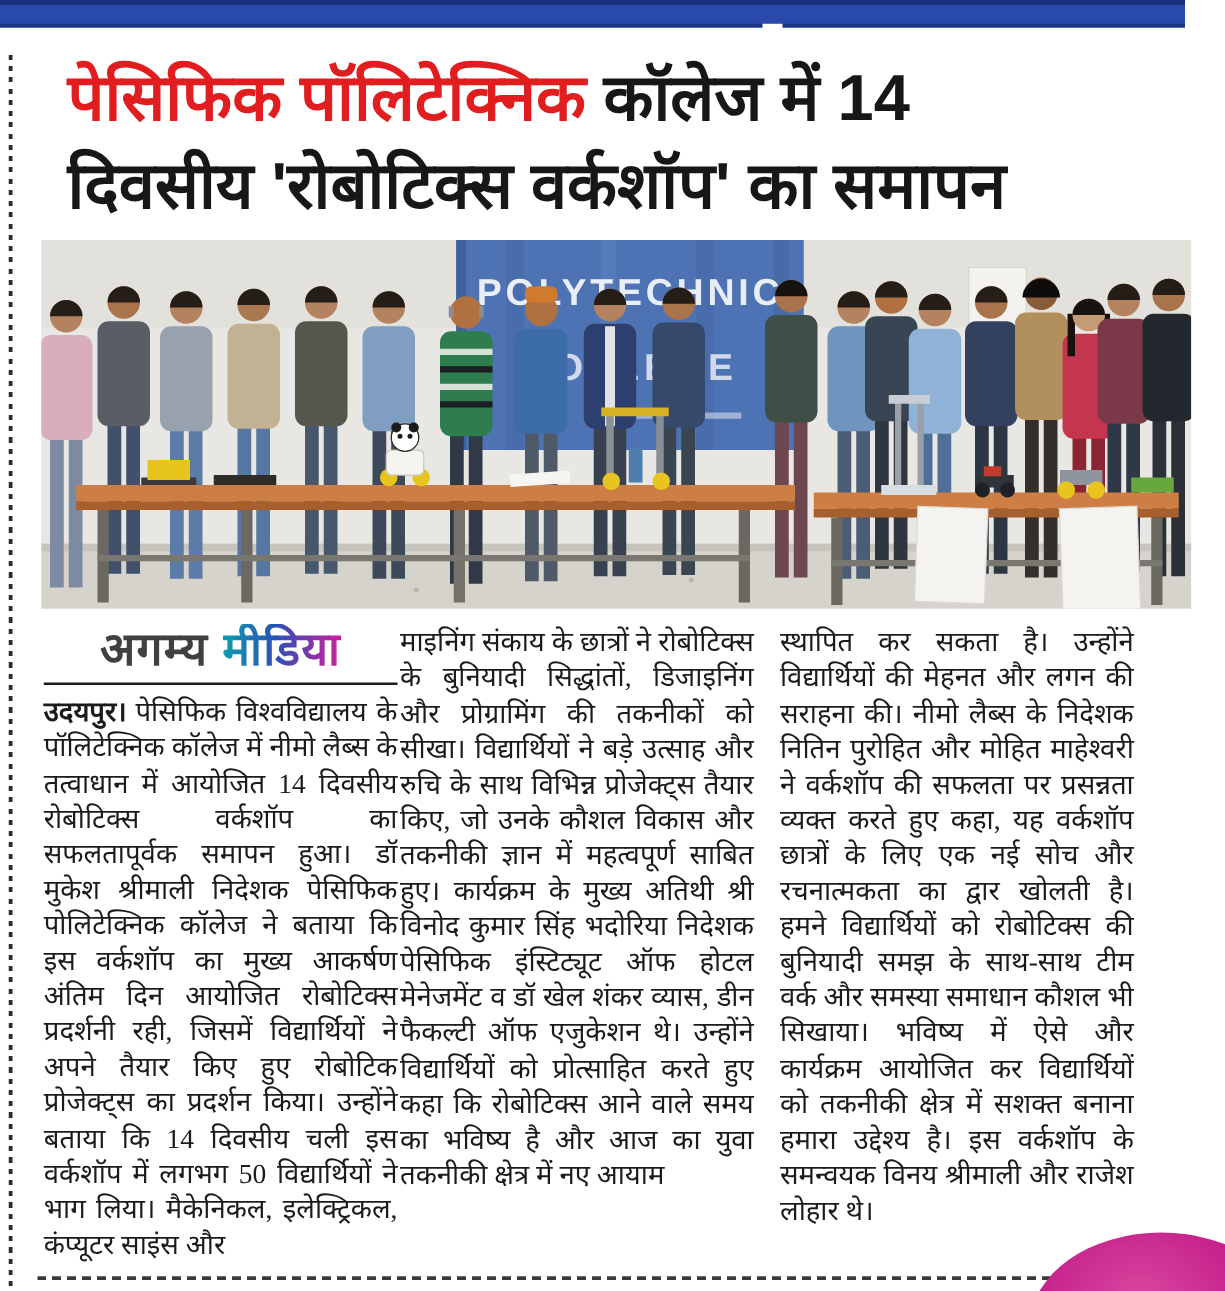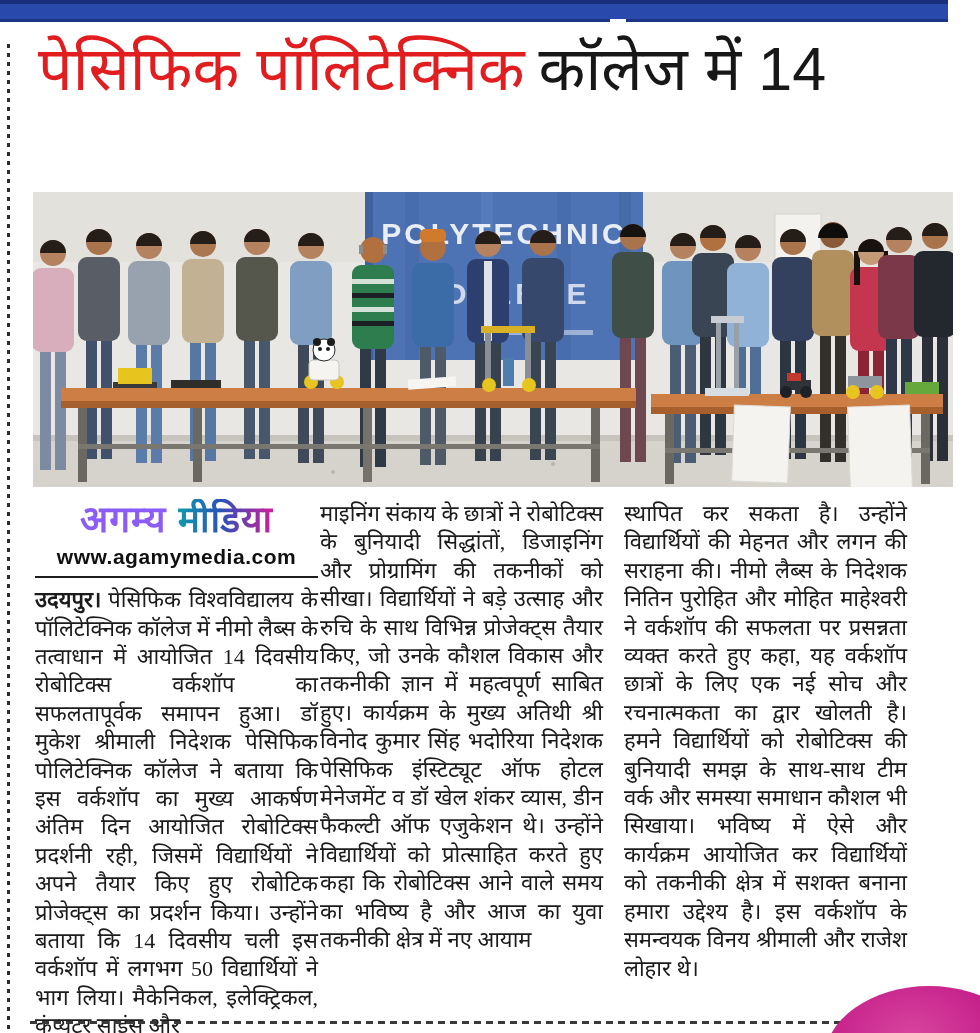--- a/index.html
+++ b/index.html
@@ -19,22 +19,22 @@
     position:absolute;left:7px;top:44px;width:3px;height:986px;
     background:repeating-linear-gradient(180deg,#2c2c2c 0 4px,transparent 4px 9px);
   }
   
   .bottom-dash{
     position:absolute;left:30px;top:1021px;width:915px;height:3px;
     background:repeating-linear-gradient(90deg,#3a3a3a 0 7px,transparent 7px 12px);
   }
   
   .headline{
-    position:absolute;left:38px;top:28px;width:912px;margin:0;
-    font-size:61px;line-height:1.35;font-weight:400;color:#171717;
+    position:absolute;left:38px;top:28px;width:912px;margin:16px;
+    font-size:52px;line-height:1.35;font-weight:700;color:#171717;
     letter-spacing:0px;
   }
   .hl-line{white-space:nowrap;}
   .hl-red{color:#e21d1f;}
   .hl-black{margin-left:14px;}
   
   .photo-wrap{
     position:absolute;left:33px;top:192px;width:920px;height:295px;
     background:#e9e7e3;overflow:hidden;
   }
@@ -48,21 +48,21 @@
   .col1{left:35px;}
   .col2{left:320px;}
   .col3{left:624px;}
   .dateline{font-weight:700;margin-right:7px;}
   
   .brand{
     text-align:center;margin-bottom:6px;
     font-family:"Liberation Sans","DejaVu Sans",sans-serif;
   }
   .brand-logo{font-size:37px;font-weight:800;line-height:1.1;letter-spacing:1px;}
-  .logo-red{color:#8b5cf6;}
+  .logo-red{color:#404040;}
   .logo-grad{
     background:linear-gradient(90deg,#0e9cae 0%,#2a52b8 45%,#cf1f9c 100%);
     -webkit-background-clip:text;background-clip:text;color:transparent;
   }
   .brand-url{font-size:21px;font-weight:700;color:#101010;margin-top:2px;letter-spacing:0.5px;}
   .brand-rule{border:none;border-top:2px solid #1d1d1d;margin:5px 0 8px 0;}
   
   .corner-blob{
     position:absolute;left:824px;top:986px;width:210px;height:150px;border-radius:50%;
     background:radial-gradient(ellipse at 42% 35%,#d9469f 0%,#bf1583 65%,#a90f72 100%);
@@ -74,20 +74,21 @@
 <div class="page">
 
   <div class="top-bar">
     <div class="bar-notch"></div>
   </div>
 
   <div class="left-dots"></div>
 
   <h1 class="headline">
     <div class="hl-line"><span class="hl-red">पेसिफिक पॉलिटेक्निक</span><span class="hl-black">कॉलेज में 14</span></div>
+    <div class="hl-line">दिवसीय 'रोबोटिक्स वर्कशॉप' का समापन</div>
   </h1>
 
   <div class="photo-wrap">
     <svg width="920" height="295" viewBox="0 0 920 295" xmlns="http://www.w3.org/2000/svg">
 
       <rect x="0" y="0" width="920" height="295" fill="#e9e7e3"></rect>
       <rect x="0" y="0" width="920" height="70" fill="#e3e1dc"></rect>
       <rect x="0" y="243" width="920" height="52" fill="#d6d3cd"></rect>
       <rect x="0" y="243" width="920" height="6" fill="#c7c4bd"></rect>
       <circle cx="120" cy="268" r="2" fill="#b8b5ae"></circle>
@@ -311,21 +312,20 @@
         <circle cx="820" cy="200" r="7" fill="#e8c41f"></circle>
           <circle cx="844" cy="200" r="7" fill="#e8c41f"></circle>
         <rect x="872" y="190" width="34" height="12" fill="#67a83c"></rect>
       </g>
     </svg>
   </div>
 
   <div class="col col1">
     <div class="brand">
       <div class="brand-logo"><span class="logo-red">अगम्य</span> <span class="logo-grad">मीडिया</span></div>
-      <div class="brand-url">www.agamymedia.com</div>
       <hr class="brand-rule">
     </div>
     <span class="dateline">उदयपुर।</span><span>पेसिफिक विश्वविद्यालय के पॉलिटेक्निक कॉलेज में नीमो लैब्स के तत्वाधान में आयोजित 14 दिवसीय रोबोटिक्स वर्कशॉप का सफलतापूर्वक समापन हुआ। डॉ मुकेश श्रीमाली निदेशक पेसिफिक पोलिटेक्निक कॉलेज ने बताया कि इस वर्कशॉप का मुख्य आकर्षण अंतिम दिन आयोजित रोबोटिक्स प्रदर्शनी रही, जिसमें विद्यार्थियों ने अपने तैयार किए हुए रोबोटिक प्रोजेक्ट्स का प्रदर्शन किया। उन्होंने बताया कि 14 दिवसीय चली इस वर्कशॉप में लगभग 50 विद्यार्थियों ने भाग लिया। मैकेनिकल, इलेक्ट्रिकल, कंप्यूटर साइंस और</span>
   </div>
 
   <div class="col col2">
     <span>माइनिंग संकाय के छात्रों ने रोबोटिक्स के बुनियादी सिद्धांतों, डिजाइनिंग और प्रोग्रामिंग की तकनीकों को सीखा। विद्यार्थियों ने बड़े उत्साह और रुचि के साथ विभिन्न प्रोजेक्ट्स तैयार किए, जो उनके कौशल विकास और तकनीकी ज्ञान में महत्वपूर्ण साबित हुए। कार्यक्रम के मुख्य अतिथी श्री विनोद कुमार सिंह भदोरिया निदेशक पेसिफिक इंस्टिट्यूट ऑफ होटल मेनेजमेंट व डॉ खेल शंकर व्यास, डीन फैकल्टी ऑफ एजुकेशन थे। उन्होंने विद्यार्थियों को प्रोत्साहित करते हुए कहा कि रोबोटिक्स आने वाले समय का भविष्य है और आज का युवा तकनीकी क्षेत्र में नए आयाम</span>
   </div>
 
   <div class="col col3">

